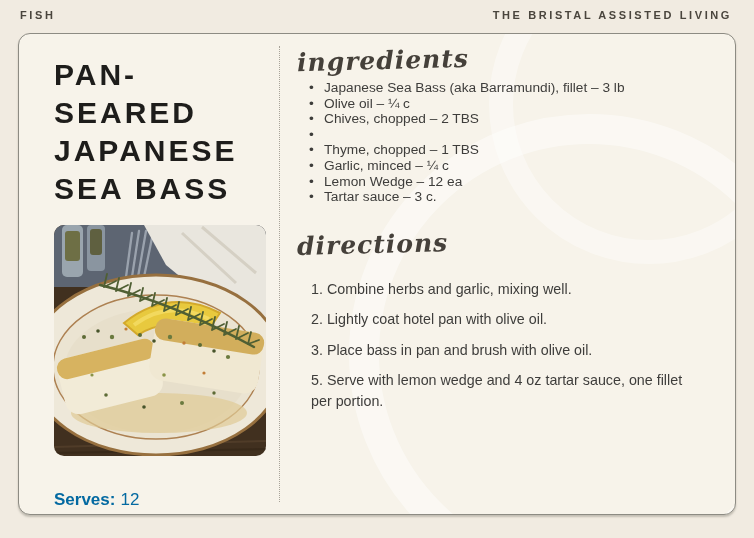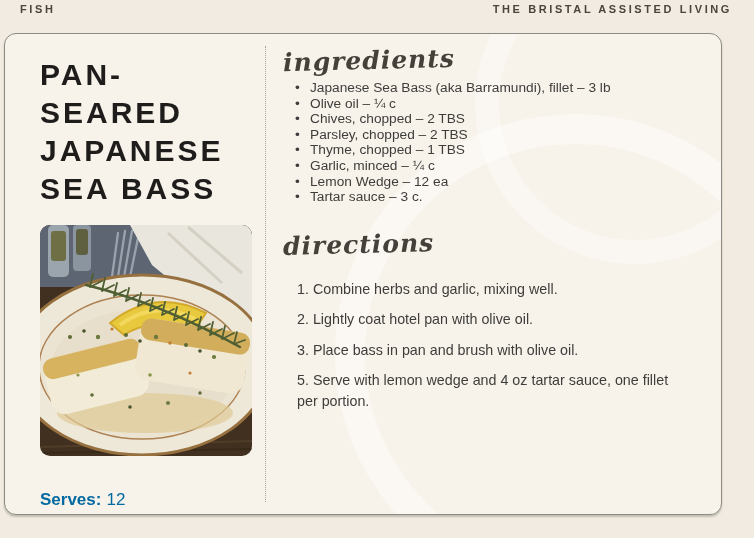--- a/index.html
+++ b/index.html
@@ -5,29 +5,29 @@
   * { margin:0; padding:0; box-sizing:border-box; }
   html,body { width:754px; height:538px; }
   body {
     background:#f1ebe1;
     font-family:"Liberation Sans","DejaVu Sans",sans-serif;
     position:relative; overflow:hidden;
     color:#3e3d3b;
   }
   
   .topbar {
-    position:absolute; top:3px; left:20px; right:22px;
+    position:absolute; top:9px; left:20px; right:22px;
     display:flex; justify-content:space-between; align-items:flex-start;
   }
   .topbar span {
     font-size:11px; font-weight:700; letter-spacing:2.6px; color:#4a453d;
   }
   
   .card {
-    position:absolute; left:4px; top:33px; width:718px; height:482px;
+    position:absolute; left:18px; top:33px; width:718px; height:482px;
     background:#f7f3ea;
     border:1.5px solid #8d8b83; border-radius:12px;
     box-shadow:0 2px 2px rgba(110,105,95,.35);
     overflow:hidden;
   }
   .swirl { position:absolute; border-radius:50%; pointer-events:none; }
   .swirl-1 { width:480px; height:480px; border:30px solid rgba(255,255,255,.45); left:330px; top:80px; }
   .swirl-2 { width:320px; height:320px; border:24px solid rgba(255,255,255,.38); left:470px; top:-90px; }
   .card-inner { position:relative; display:flex; height:100%; }
   
@@ -180,21 +180,20 @@
           <li>
               <span class="dot">•</span>
               <span>Olive oil – ¼ c</span>
             </li>
           <li>
               <span class="dot">•</span>
               <span>Chives, chopped – 2 TBS</span>
             </li>
           <li>
               <span class="dot">•</span>
-              <span>Parsley, chopped – 2 TBS</span>
             </li>
           <li>
               <span class="dot">•</span>
               <span>Thyme, chopped – 1 TBS</span>
             </li>
           <li>
               <span class="dot">•</span>
               <span>Garlic, minced – ¼ c</span>
             </li>
           <li>

